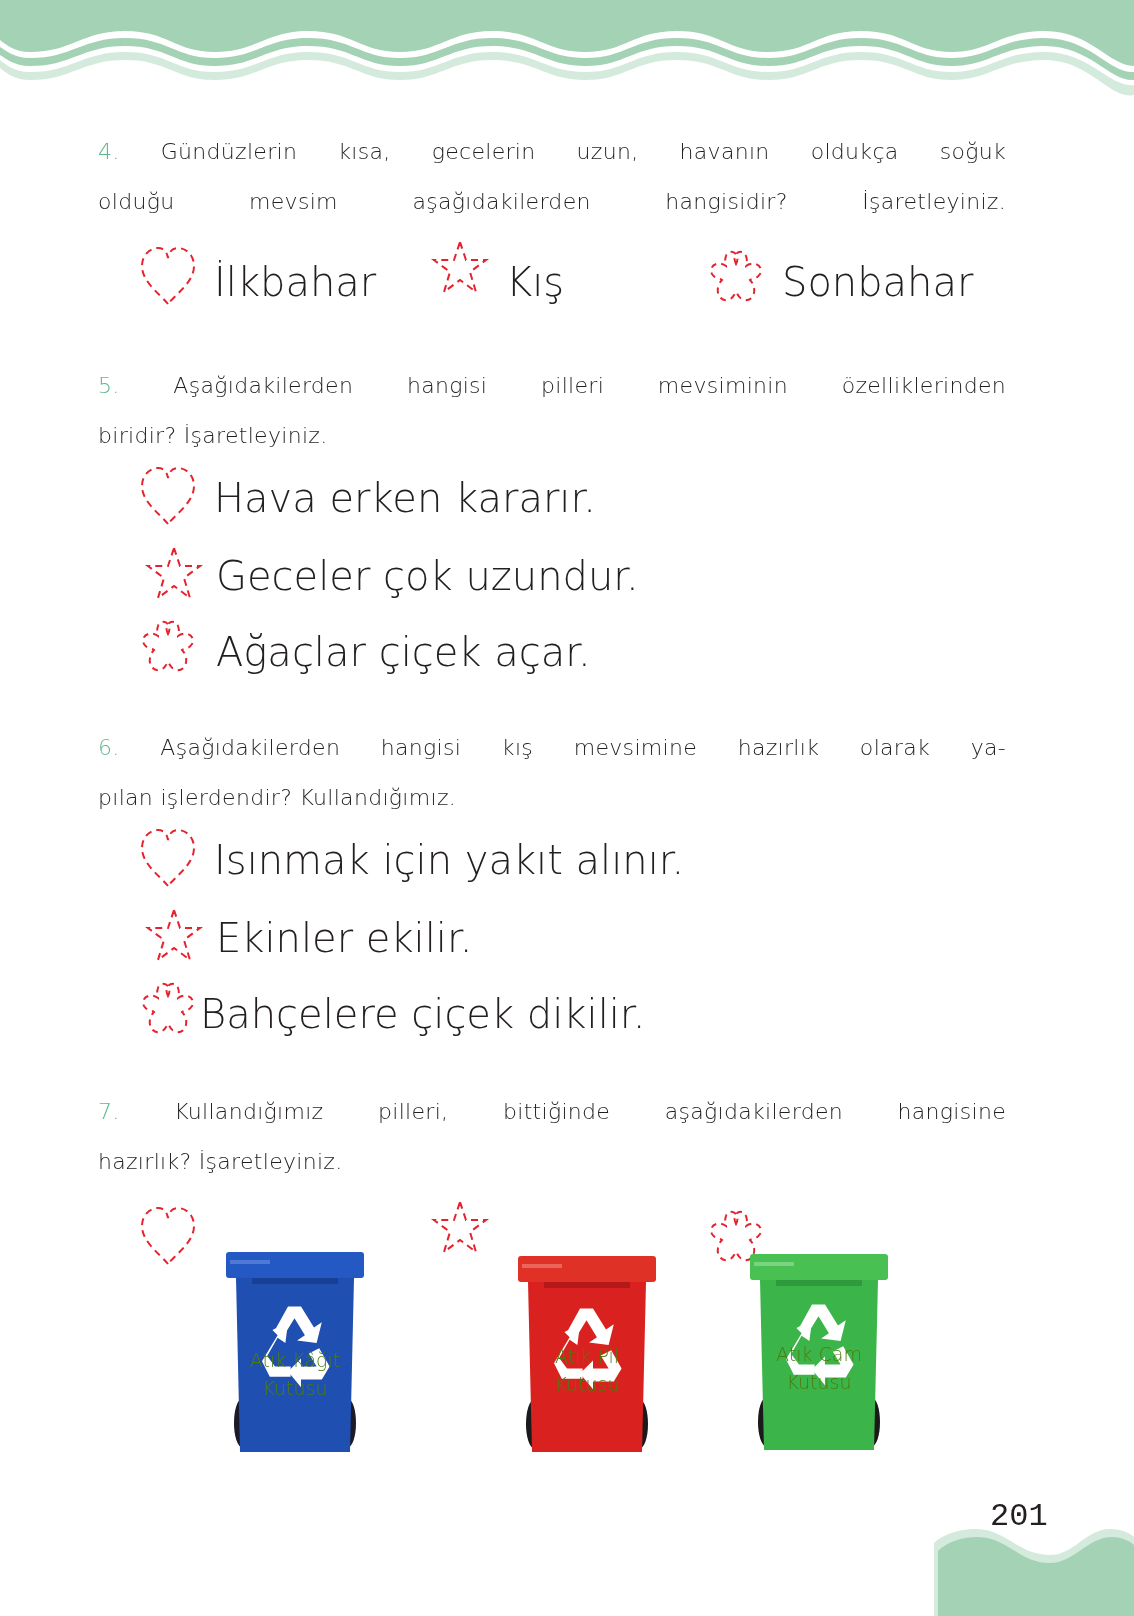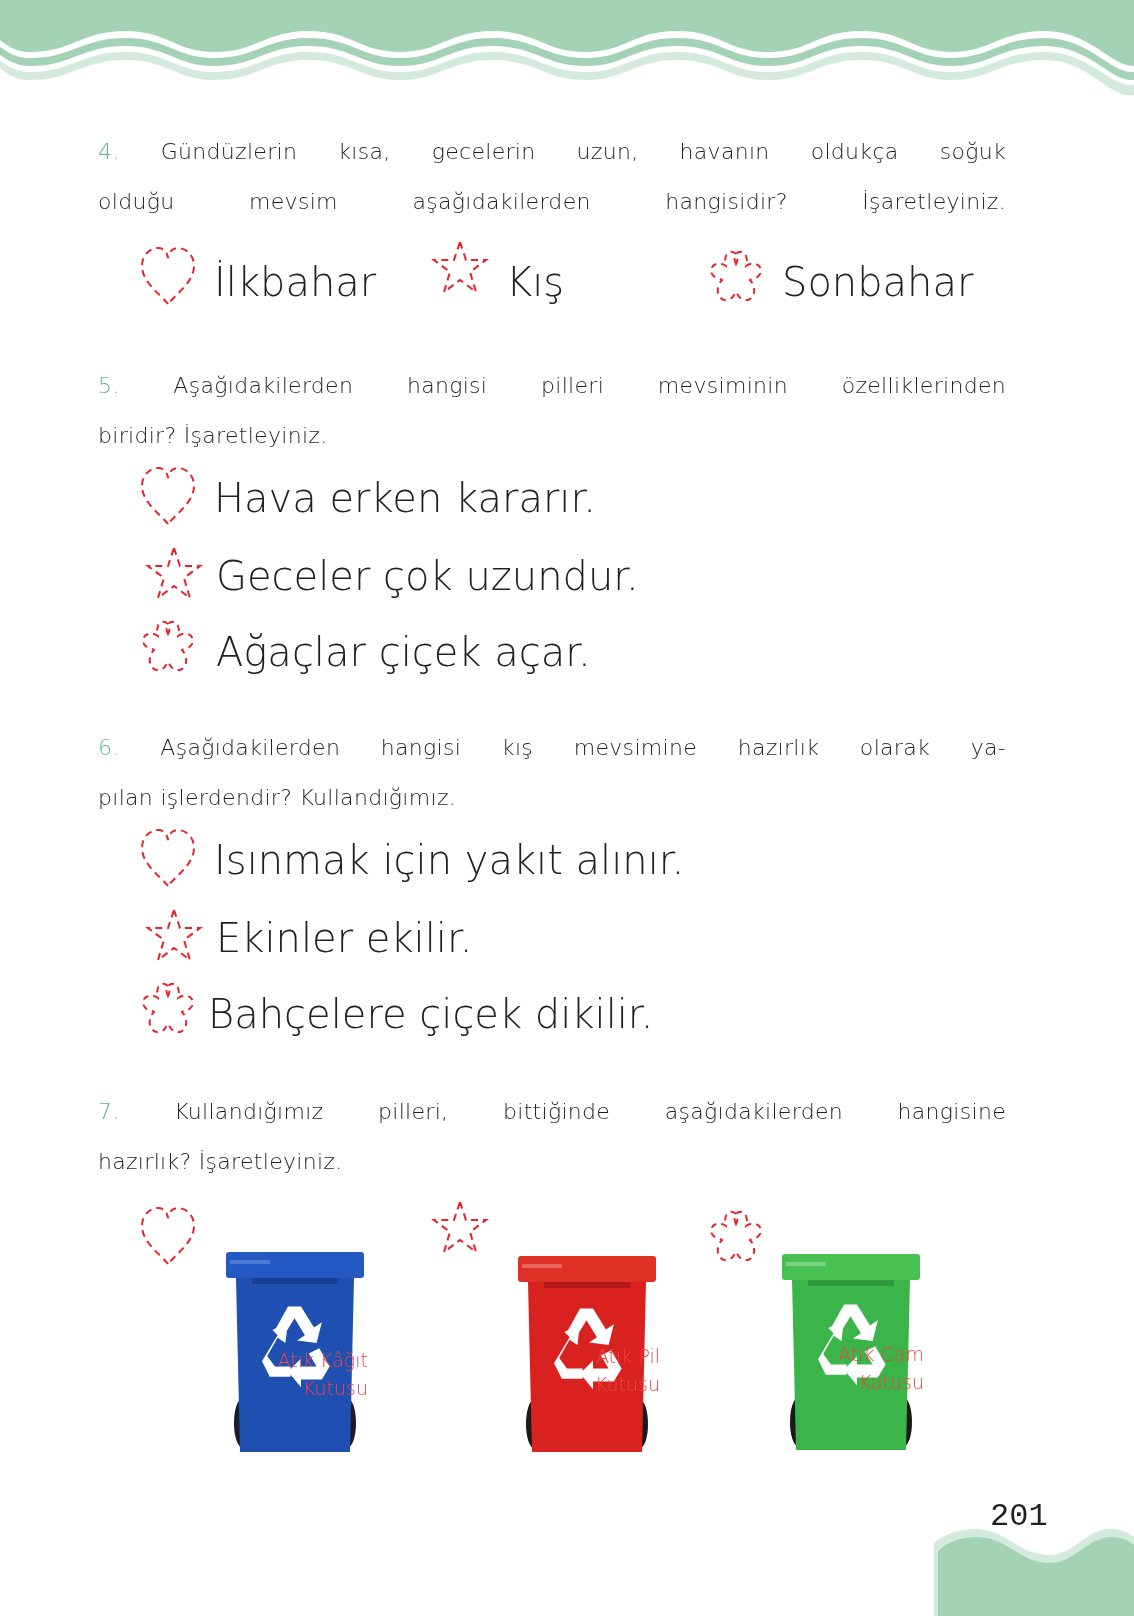--- a/index.html
+++ b/index.html
@@ -20,22 +20,22 @@
   .q-line.just { text-align: justify; text-align-last: justify; }
   .q-num { color: #5cb88a; }
   .opt-text {
     position: absolute; font-size: 40px; font-weight: 300; white-space: nowrap;
     line-height: 40px;
   }
   .shape { position: absolute; }
   .shape svg { display: block; overflow: visible; }
   .bin { position: absolute; }
   .bin-label {
-    position: absolute; left: 0; width: 100%; text-align: right;
-    color: #ef4444; font-size: 19px; line-height: 28px; font-weight: 300;
+    position: absolute; left: 0; width: 100%; text-align: center;
+    color: #4d7c0f; font-size: 19px; line-height: 28px; font-weight: 300;
   }
   .page-number {
     position: absolute; left: 990px; top: 1498px; font-size: 32px;
     font-family: Liberation Mono, monospace; color: #231f20;
   }
 </style>
 </head>
 <body>
 
 <svg width="0" height="0" style="position:absolute">
@@ -130,21 +130,21 @@
         <use href="#star-path" fill="none" stroke="#e5232e" stroke-width="2" stroke-dasharray="7 5"></use>
       </svg>
   </div>
   <div class="opt-text" style="left:216px;top:918px">Ekinler ekilir.</div>
 
   <div class="shape" style="left:138px;top:980px">
     <svg width="60" height="60" viewBox="0 0 60 60">
         <use href="#flower-path" fill="none" stroke="#e5232e" stroke-width="2" stroke-dasharray="6 5"></use>
       </svg>
   </div>
-  <div class="opt-text" style="left:208px;top:994px">Bahçelere çiçek dikilir.</div>
+  <div class="opt-text" style="left:200px;top:994px">Bahçelere çiçek dikilir.</div>
 </div>
 
 <div>
   <div class="q-line just" style="top:1088px"><span class="q-num">7.</span> <span>Kullandığımız pilleri, bittiğinde aşağıdakilerden hangisine</span></div>
   <div class="q-line" style="top:1138px">hazırlık? İşaretleyiniz.</div>
 
   <div class="shape" style="left:138px;top:1206px">
     <svg width="60" height="60" viewBox="0 0 60 60">
         <use href="#heart-path" fill="none" stroke="#e5232e" stroke-width="2" stroke-dasharray="7 5"></use>
       </svg>
@@ -184,21 +184,21 @@
     </svg>
     <div class="bin-label" style="top:90px">Atık Pil</div>
     <div class="bin-label" style="top:118px">Kutusu</div>
   </div>
 
   <div class="shape" style="left:706px;top:1208px">
     <svg width="60" height="60" viewBox="0 0 60 60">
         <use href="#flower-path" fill="none" stroke="#e5232e" stroke-width="2" stroke-dasharray="6 5"></use>
       </svg>
   </div>
-  <div class="bin" style="left:778px;top:1250px;width:146px;height:200px">
+  <div class="bin" style="left:746px;top:1250px;width:146px;height:200px">
     <svg width="146" height="200" viewBox="0 0 146 200">
       <ellipse cx="20" cy="172" rx="8" ry="24" fill="#1a1a1a"></ellipse>
       <ellipse cx="126" cy="172" rx="8" ry="24" fill="#1a1a1a"></ellipse>
       <rect x="4" y="4" width="138" height="26" rx="3" fill="#48c052"></rect>
       <rect x="8" y="12" width="40" height="4" fill="#9ce0a0" opacity="0.6"></rect>
       <path d="M14 30 H132 L128 200 H18 Z" fill="#3bb54a"></path>
       <rect x="30" y="30" width="86" height="6" fill="#2e9a3c"></rect>
       <g transform="translate(40,52) scale(1.3)">
           <use href="#recycle-glyph"></use>
         </g>

